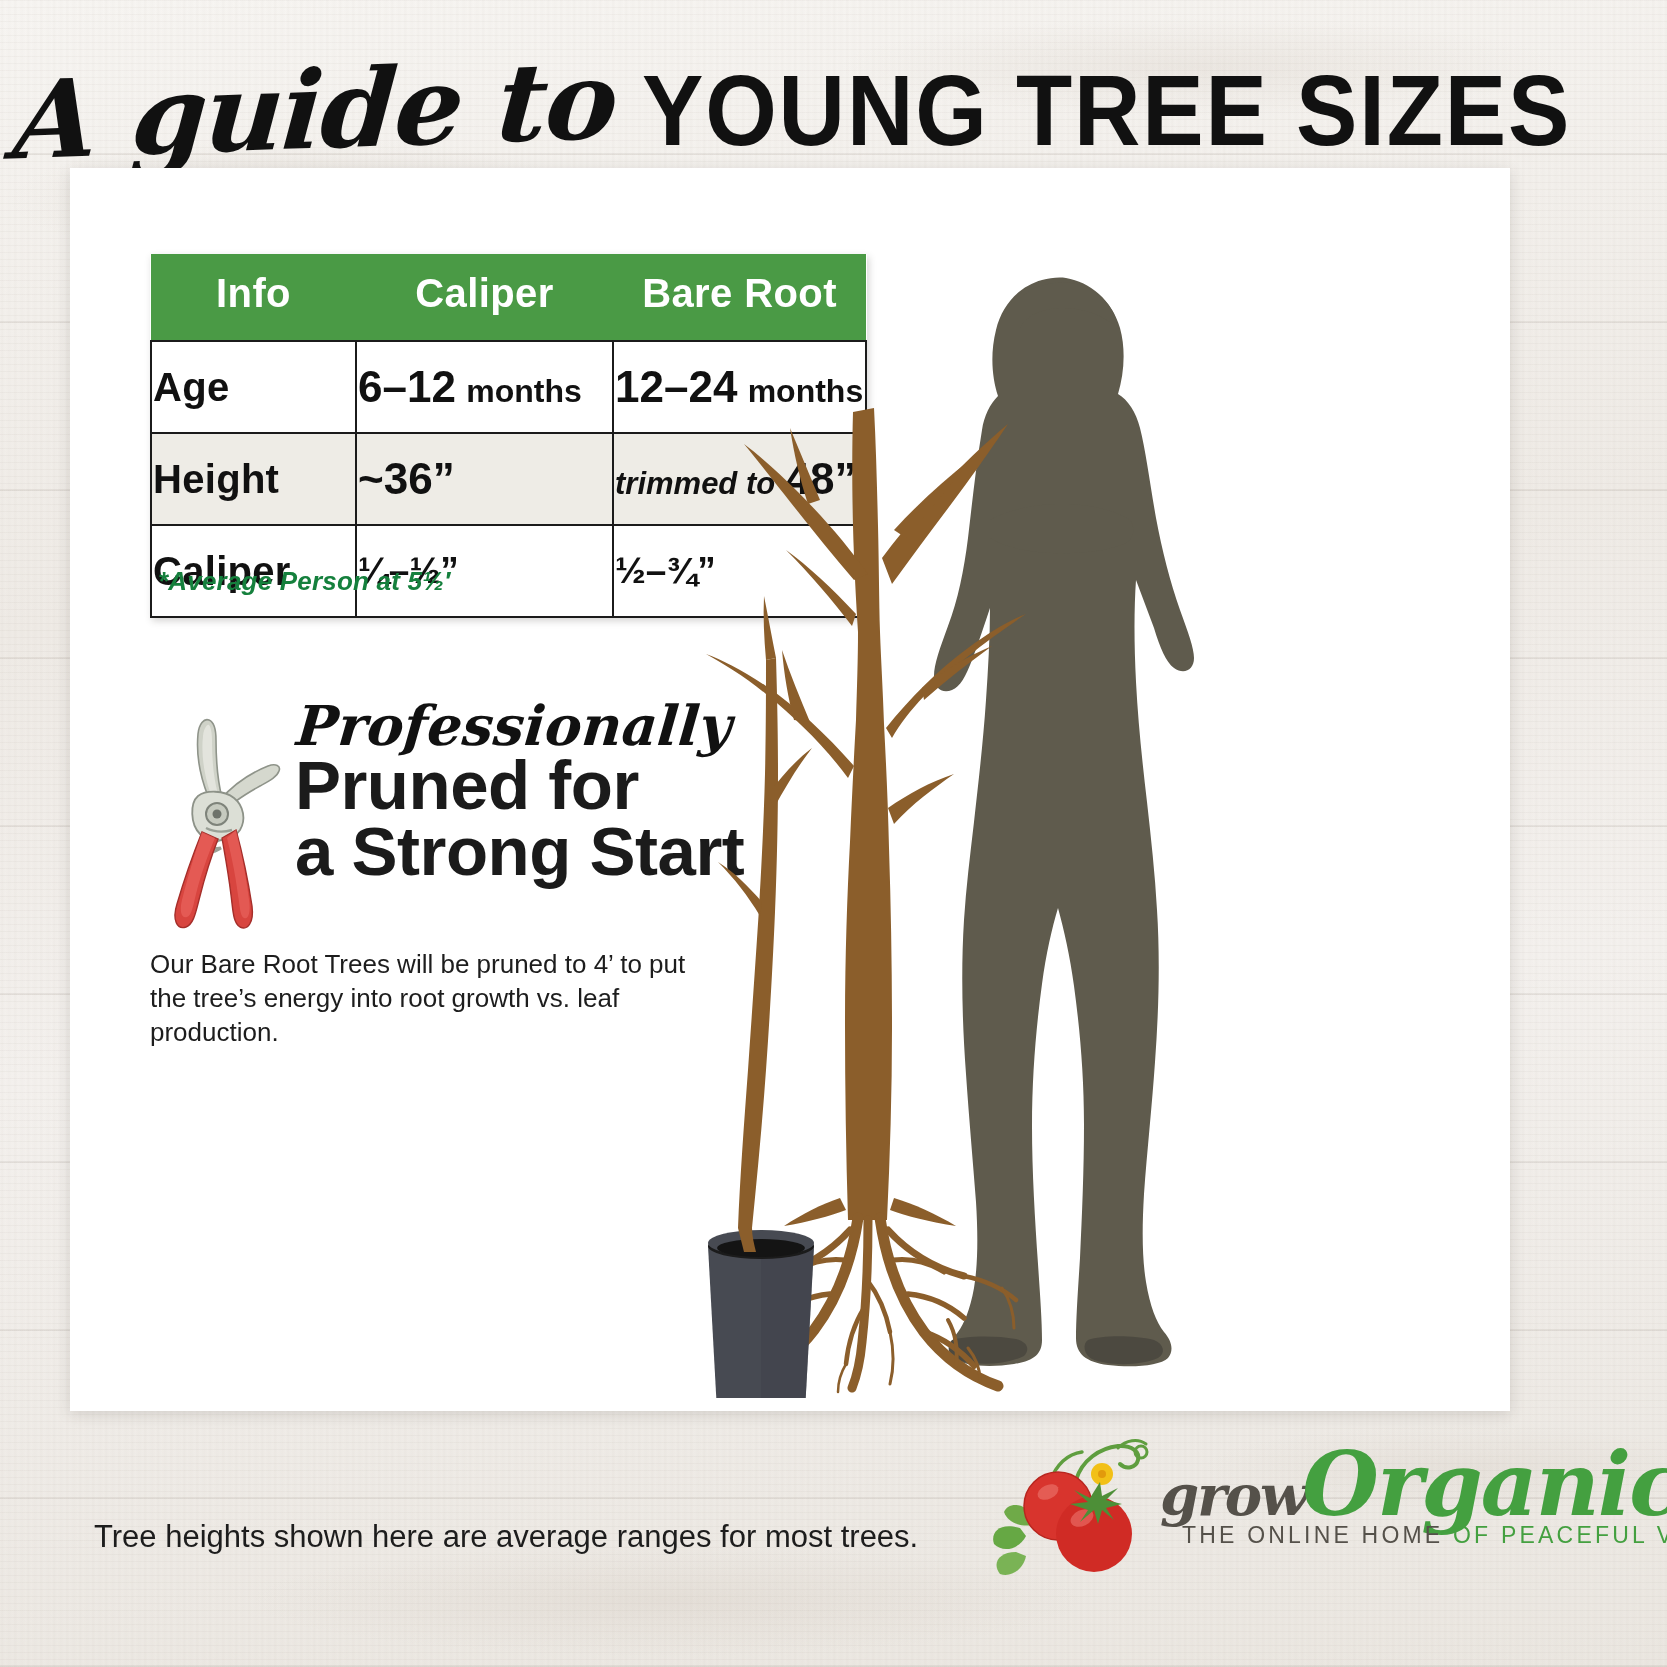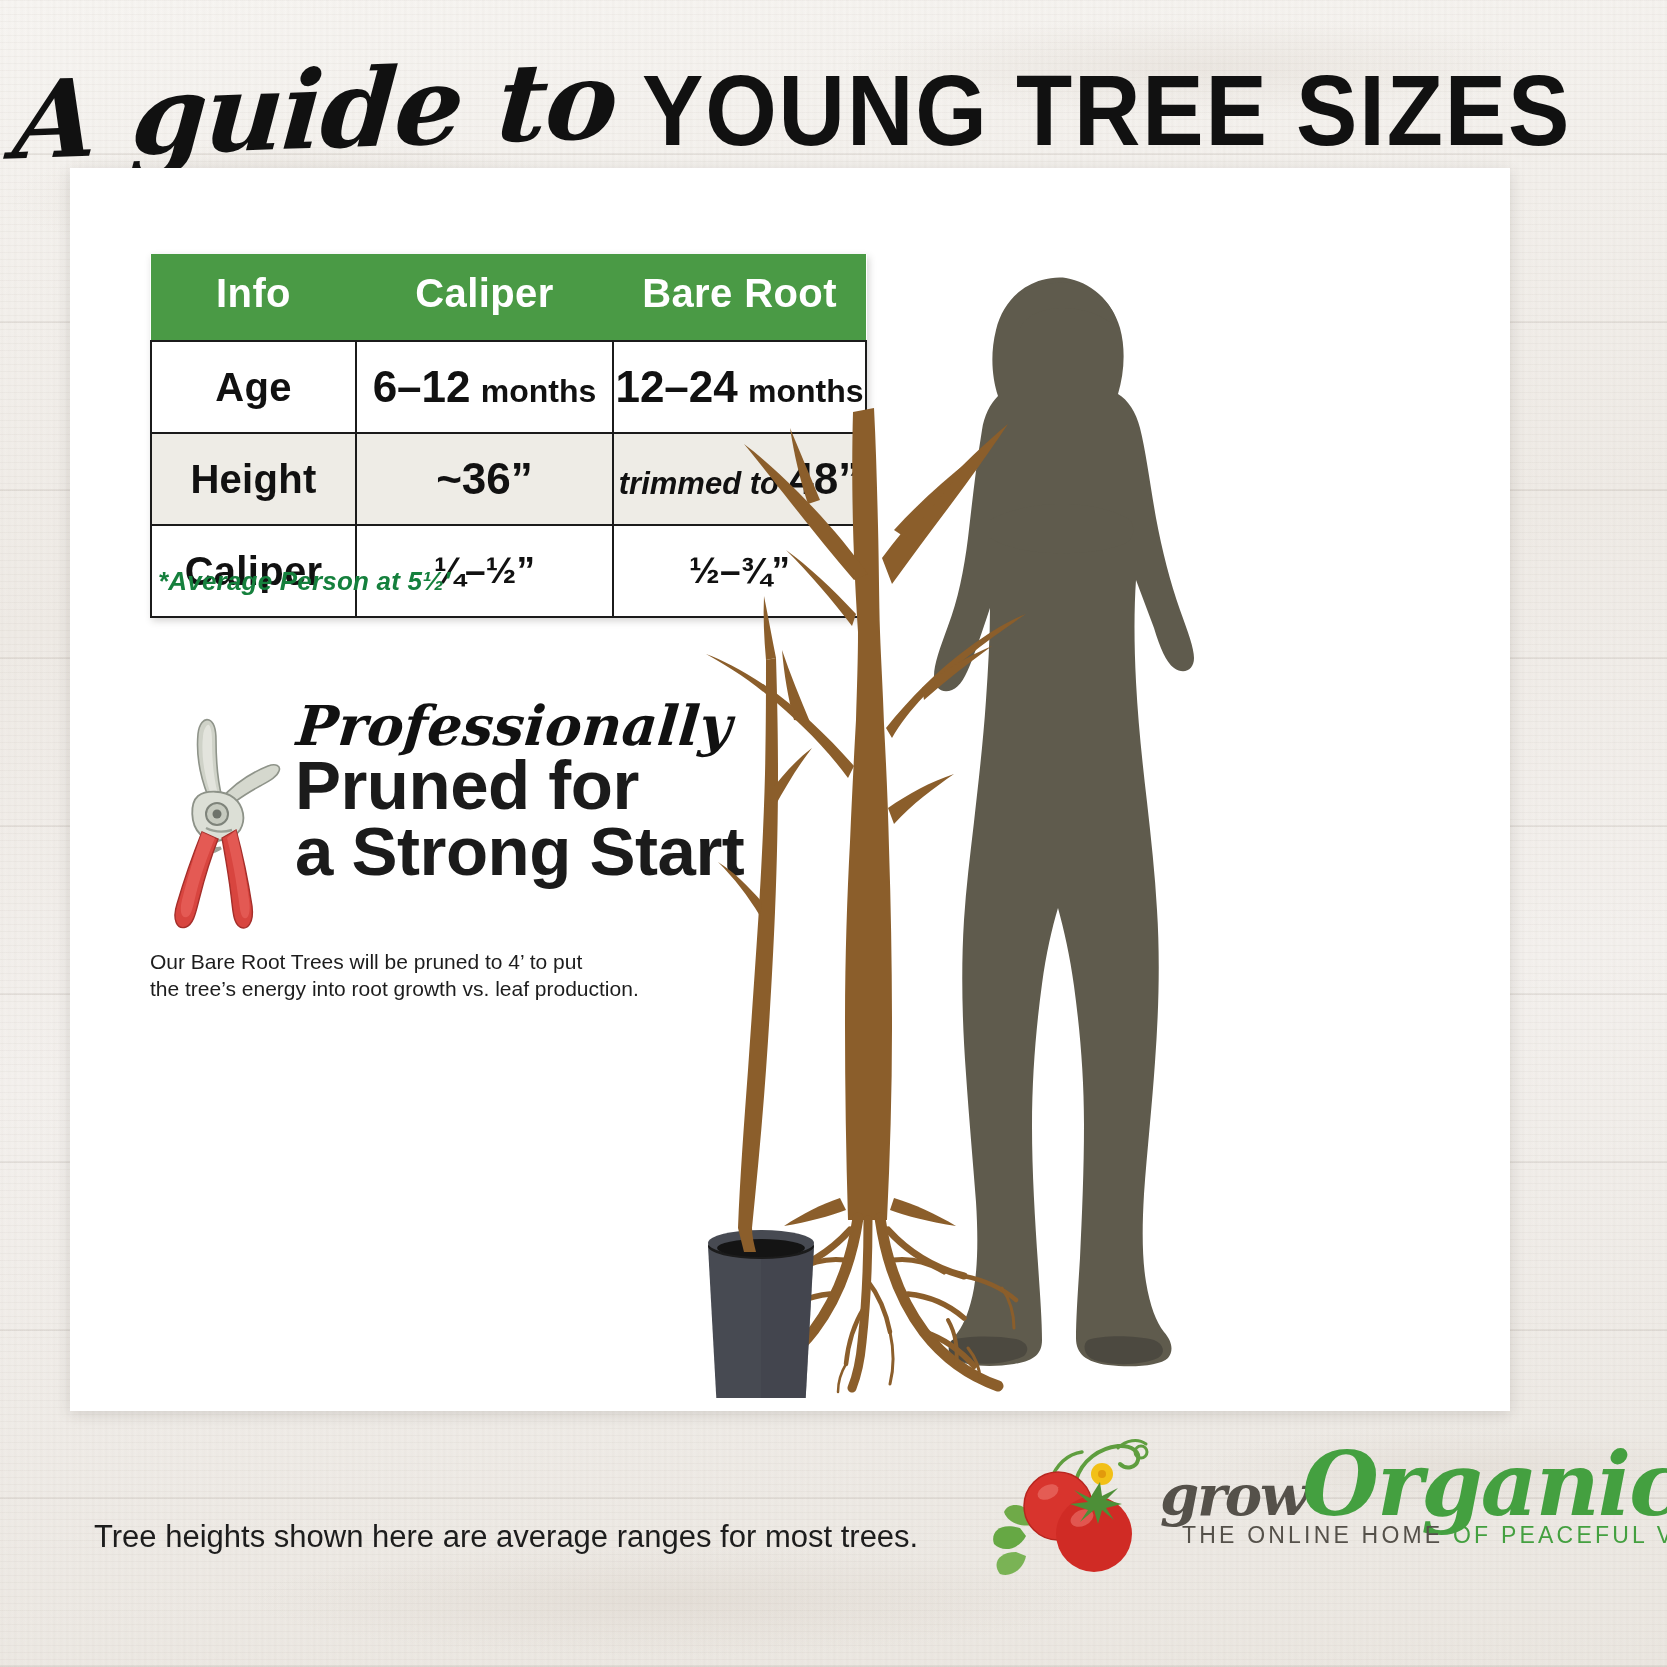--- a/index.html
+++ b/index.html
@@ -78,21 +78,21 @@
     table-layout:fixed;
   }
   #size-table th{
     background:#4a9a45;color:#fff;
     font-family:"Liberation Sans Narrow","Liberation Sans",sans-serif;
     font-weight:700;font-size:40px;letter-spacing:0.4px;
     padding:17px 4px 24px;text-align:center;border:none;
   }
   #size-table td{
     border:2px solid #1b1b1b;
-    text-align:center;vertical-align:middle;
+    text-align:left;vertical-align:middle;
     height:88px;
     font-family:"Liberation Sans Narrow","Liberation Sans",sans-serif;
     color:#111;
   }
   #size-table tr.alt td{background:#eeece6;}
   #size-table td.lbl{
     font-weight:700;font-size:40px;letter-spacing:0.3px;
   }
   #size-table td.val{ font-weight:700;font-size:37px; }
   #size-table td.val .big{font-size:44px;font-weight:700;}
@@ -120,21 +120,21 @@
     transform:skewX(-5deg);display:inline-block;margin-left:2px;
   }
   .pruned-line{
     font-family:"Liberation Sans Narrow","Liberation Sans",sans-serif;
     font-weight:700;font-size:69px;color:#1b1b1b;line-height:0.96;
     letter-spacing:-0.5px;
   }
   #pruned-body{
     position:absolute;left:0px;top:250px;width:600px;
     font-family:"Liberation Sans Narrow","Liberation Sans",sans-serif;
-    font-size:21px;color:#1d1d1d;line-height:1.30;
+    font-size:26px;color:#1d1d1d;line-height:1.30;
   }
 
   
   #art{ position:absolute;left:620px;top:40px;width:800px;height:1190px; }
 
   
   #footer-note{
     position:absolute;left:94px;top:1516px;
     font-family:"Liberation Sans Narrow","Liberation Sans",sans-serif;
     font-size:31px;color:#1d1d1d;line-height:1.38;

